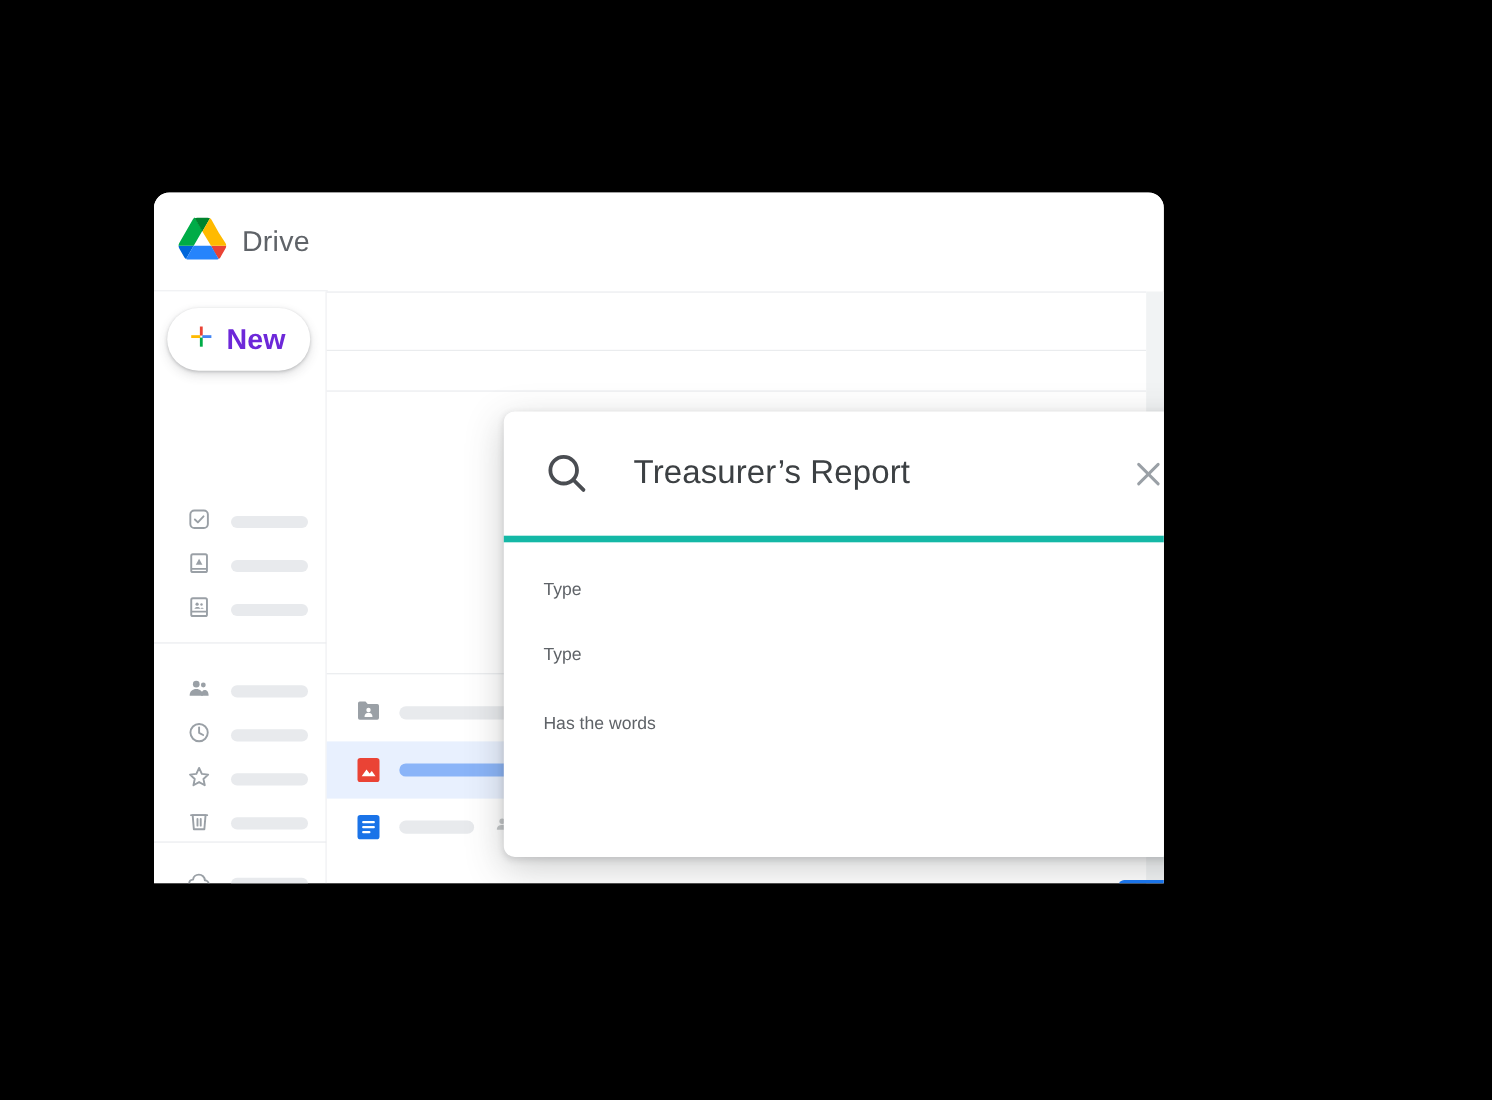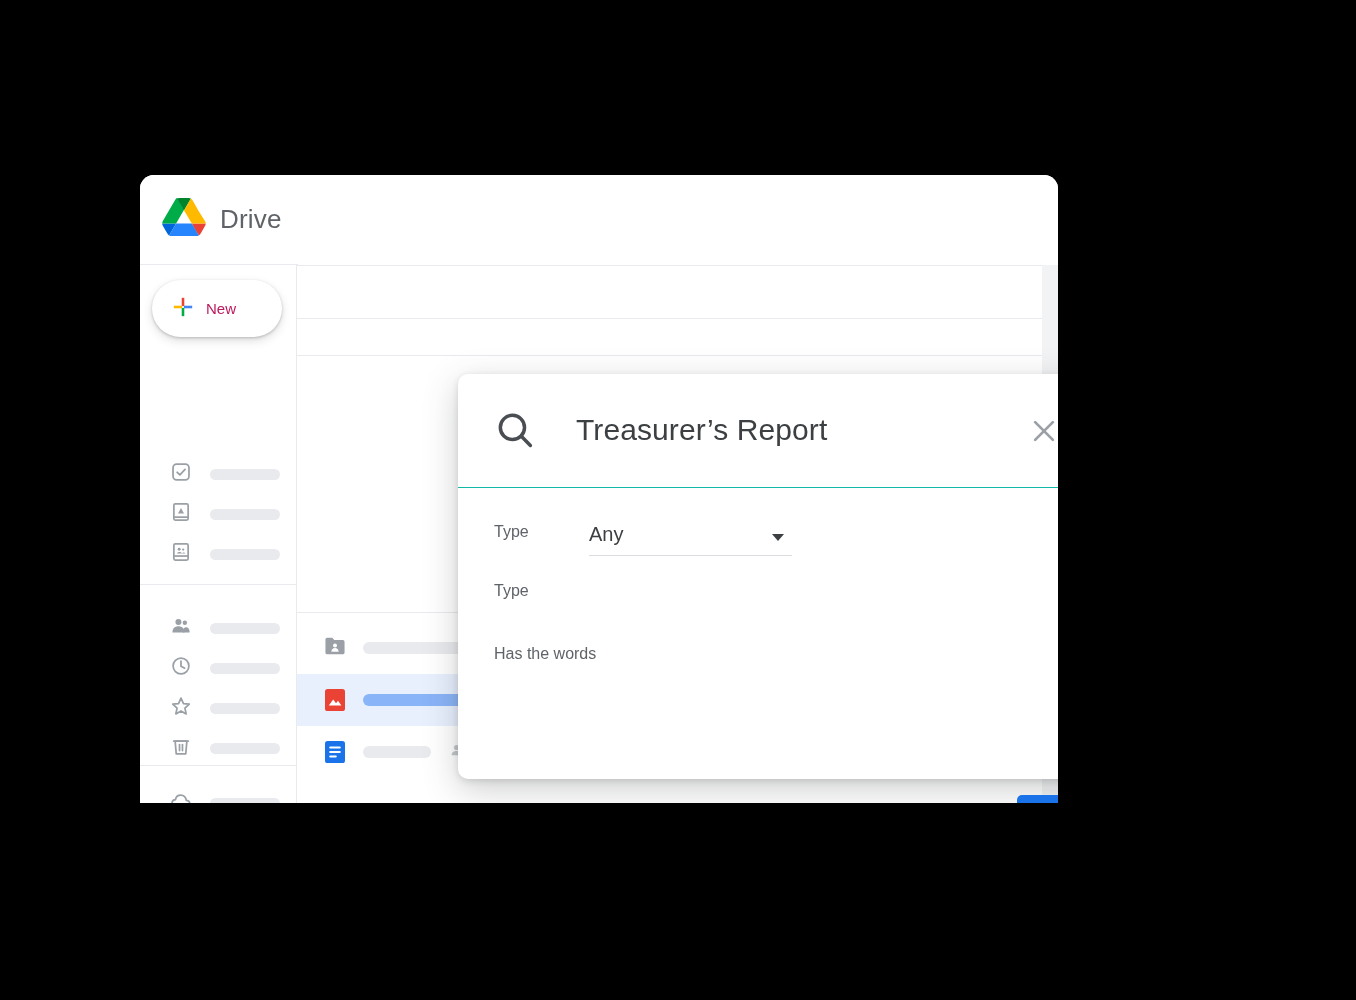--- a/index.html
+++ b/index.html
@@ -81,23 +81,23 @@
     border-radius: 30px;
     box-shadow: 0 1px 3px rgba(60,64,67,0.28), 0 4px 10px rgba(60,64,67,0.16);
     display: flex;
     align-items: center;
     gap: 12px;
     padding-left: 20px;
     box-sizing: border-box;
     cursor: pointer;
   }
   .new-label {
-    font-size: 15px;
-    color: #be185d;
-    font-weight: 400;
+    font-size: 26px;
+    color: #6d28d9;
+    font-weight: 700;
   }
 
   .nav-group { position: absolute; left: 0; width: 157px; }
   .nav-item {
     display: flex;
     align-items: center;
     height: 40px;
     padding-left: 30px;
     gap: 18px;
     cursor: pointer;
@@ -178,21 +178,21 @@
     width: 714px;
     height: 405px;
     background: #ffffff;
     border-radius: 10px;
     box-shadow: 0 2px 6px rgba(60,64,67,0.16), 0 10px 34px rgba(60,64,67,0.26);
     z-index: 20;
   }
   .dialog-head {
     position: relative;
     height: 113px;
-    border-bottom: 1px solid #14b8a6;
+    border-bottom: 6px solid #14b8a6;
   }
   .search-icon-wrap {
     position: absolute;
     left: 35px; top: 34px;
     width: 44px; height: 44px;
   }
   .search-value {
     position: absolute;
     left: 116px;
     top: 32px;
@@ -510,24 +510,20 @@
             <line x1="17.6" y1="6.4" x2="6.4" y2="17.6"></line>
           </svg>
         </span>
 
       </div>
 
       <div class="form">
 
         <div class="field-row" style="left:36px; top:35px;">
           <span class="field-label">Type</span>
-          <span class="select">
-            <span class="select-value">Any</span>
-            <span class="caret" style="top:11px"></span>
-          </span>
         </div>
 
         <div class="field-row" style="left:36px; top:94px;">
           <span class="field-label">Type</span>
         </div>
 
         <div class="field-row" style="left:36px; top:157px; ">
           <span class="field-label" style="width:162px">Has the words</span>
         </div>
 

